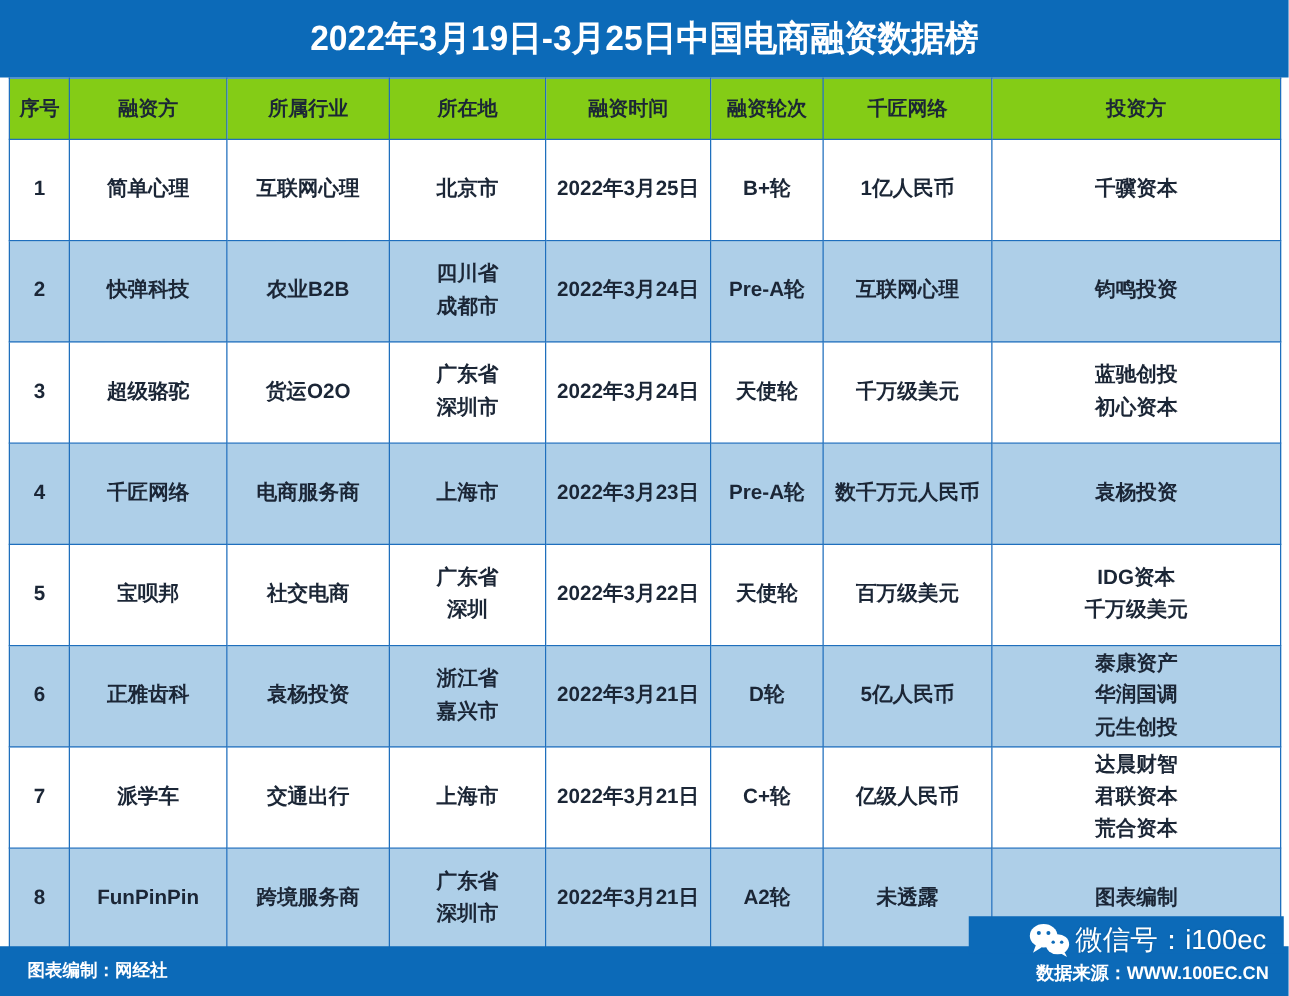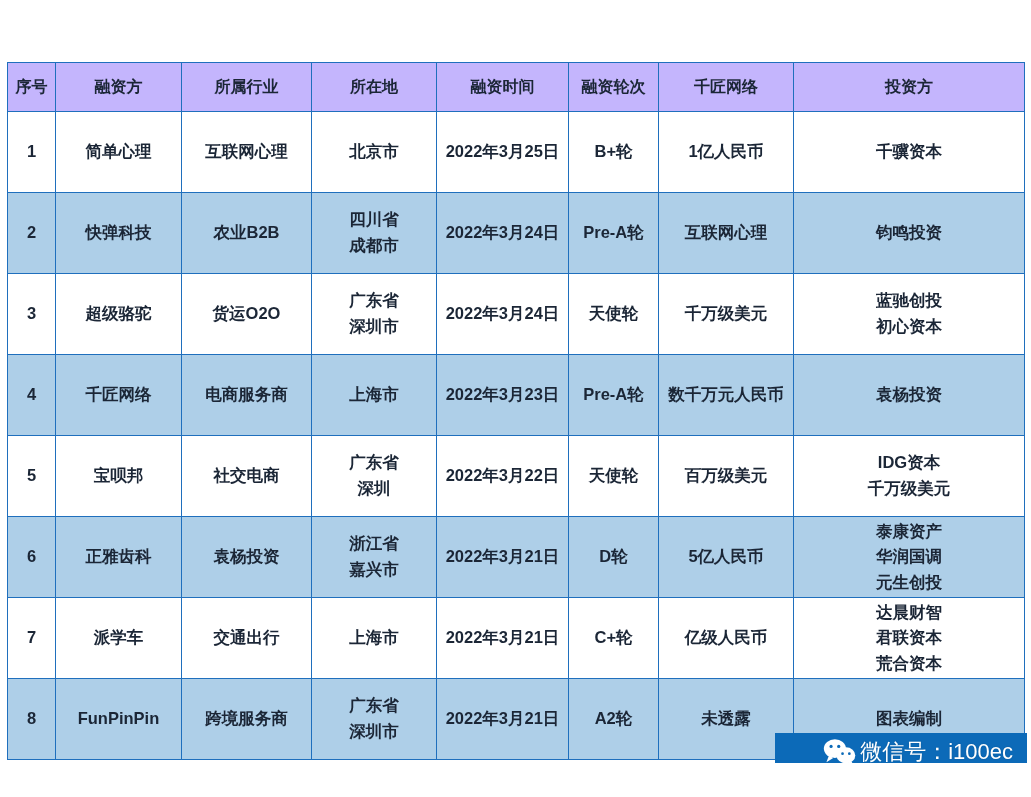--- a/index.html
+++ b/index.html
@@ -64,21 +64,21 @@
     text-align: center;
     vertical-align: middle;
     color: #1b2636;
     font-weight: bold;
     padding: 0 2px;
     background-clip: padding-box;
   }
   thead th {
     height: 48px;
     font-size: 16px;
-    background: #c4b5fd;
+    background: #84cc16;
     margin-top: 44px;
   }
   tbody td {
     height: 80px;
     font-size: 16.5px;
     line-height: 1.55;
   }
   tbody tr.odd td { background: #ffffff; }
   tbody tr.even td { background: #aecfe8; }
 
@@ -202,20 +202,23 @@
     transform: rotate(-18deg);
     letter-spacing: 3px;
     white-space: nowrap;
   }
 </style>
 </head>
 <body>
 
 <div id="page">
 
+  <div class="title-bar">
+    <div class="title-text">2022年3月19日-3月25日中国电商融资数据榜</div>
+  </div>
 
   <div class="watermark wm-a">
     <div class="wm-logo-row">
       <div class="wm-edt">EDT</div>
     </div>
     <div class="wm-cn">电数宝</div>
     <div class="wm-sub">电商大数据</div>
   </div>
 
   <div class="watermark wm-b">
@@ -371,20 +374,24 @@
             <td>A2轮</td>
             <td>未透露</td>
             <td class="cell-lines">
               <span>图表编制</span>
             </td>
           </tr>
         </tbody>
     </table>
   </div>
 
+  <div class="footer-bar">
+    <div class="footer-left">图表编制：网经社</div>
+    <div class="footer-right">数据来源：WWW.100EC.CN</div>
+  </div>
 
   <div class="wechat-badge-bg"></div>
   <div class="wechat-badge">
     <svg class="wx-icon" viewBox="0 0 40 32" aria-hidden="true">
       <ellipse cx="14" cy="12" rx="13" ry="11" fill="#ffffff"></ellipse>
       <path d="M7 20 L4 28 L12 23 Z" fill="#ffffff"></path>
       <circle cx="9.5" cy="9.5" r="1.9" fill="#0c6ab8"></circle>
       <circle cx="18.5" cy="9.5" r="1.9" fill="#0c6ab8"></circle>
       <ellipse cx="27" cy="20" rx="11" ry="9.5" fill="#ffffff"></ellipse>
       <path d="M33 26 L36 32 L29 28 Z" fill="#ffffff"></path>

